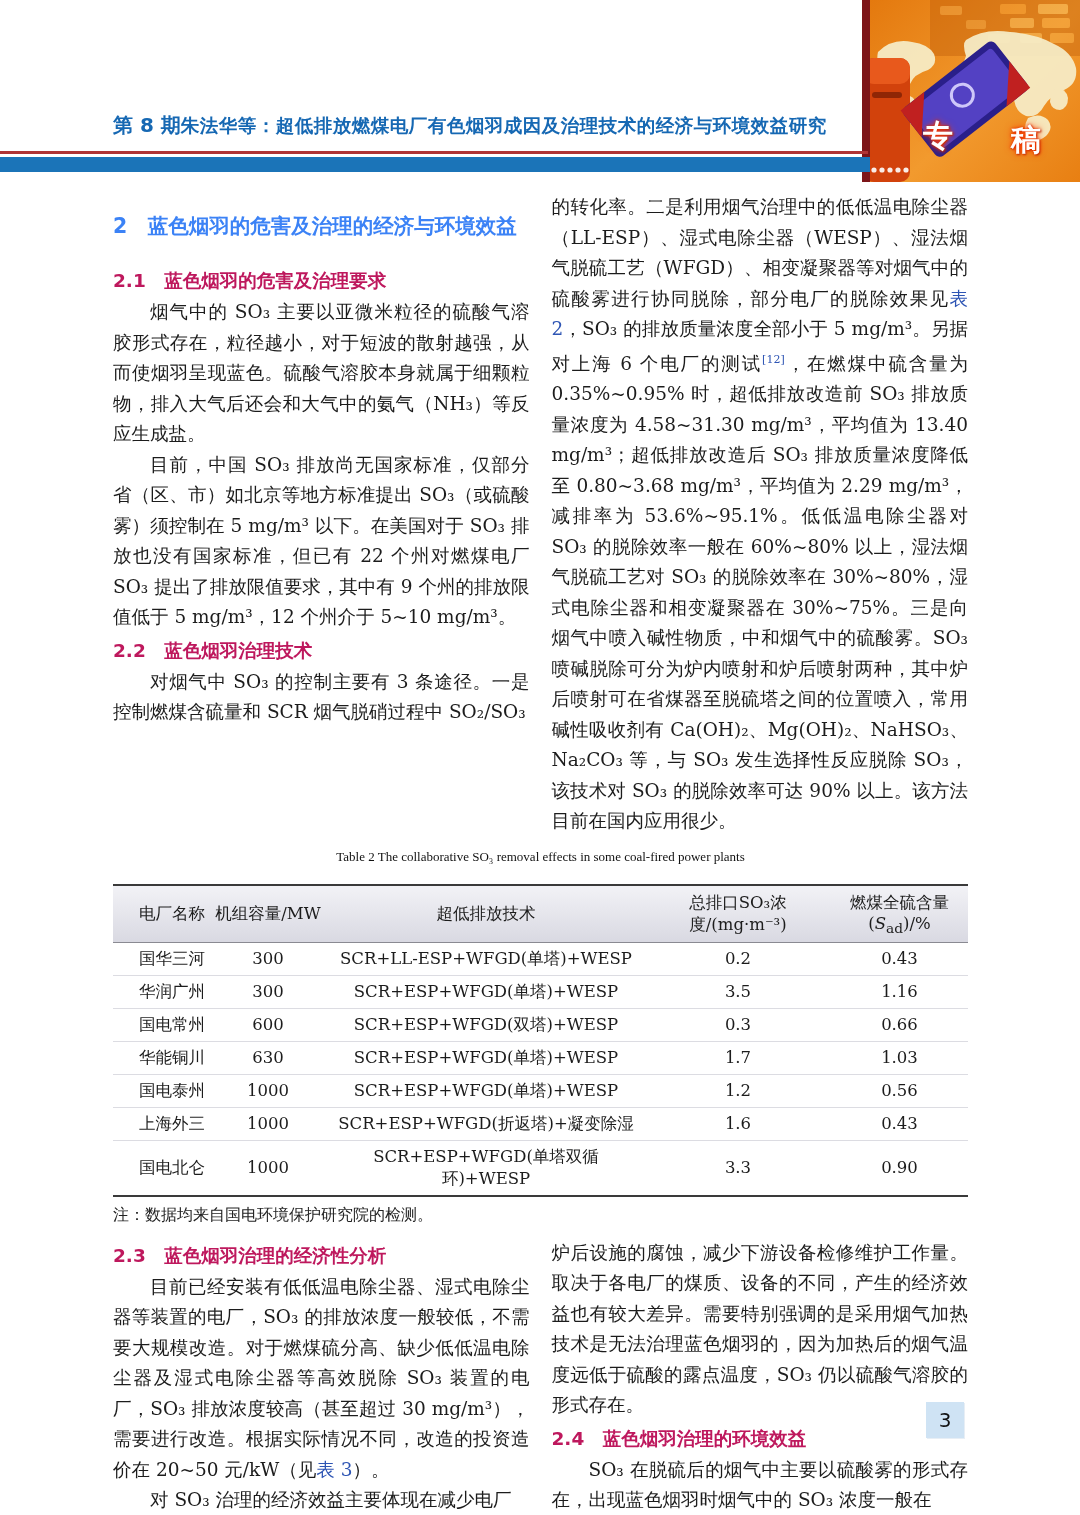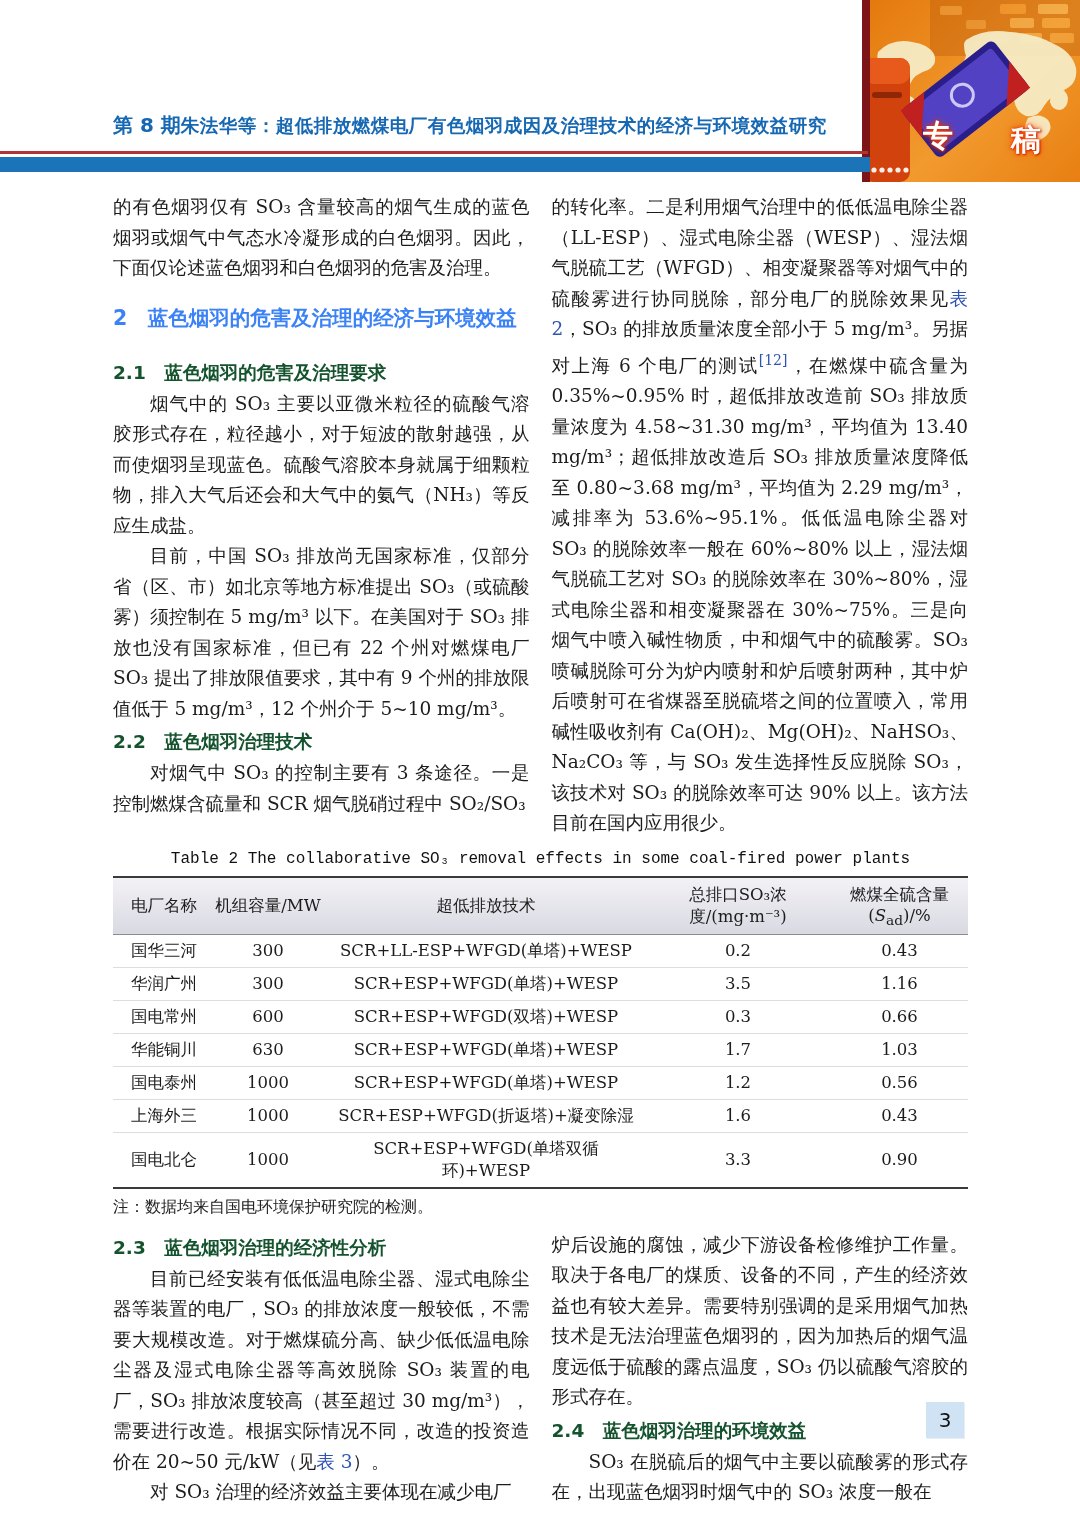--- a/index.html
+++ b/index.html
@@ -45,49 +45,49 @@
   .col p { margin:0; }
   .col p.indent { text-indent:2em; }
 
   .h-sec {
     font-family:"DejaVu Sans","Liberation Sans",sans-serif;
     font-size:20.5px; font-weight:bold; color:#3b82f6;
     margin:20px 0 28px 0; line-height:28px; text-align:left;
   }
   .h-sub {
     font-family:"DejaVu Sans","Liberation Sans",sans-serif;
-    font-size:18.5px; font-weight:bold; color:#14532d;
+    font-size:18.5px; font-weight:bold; color:#be185d;
     margin:5px 0 3px 0; line-height:26px; text-align:left;
   }
   .ref-link { color:#2e55b4; cursor:pointer; }
-  sup.cite { font-size:14px; color:#2e55b4; cursor:pointer; }
+  sup.cite { font-size:11px; color:#2e55b4; cursor:pointer; }
 
   
   .table-block { margin-top:8px; }
   .cap-cn {
     text-align:center; font-family:"DejaVu Sans","Liberation Sans",sans-serif;
     font-weight:bold; font-size:17px; line-height:24px; color:#111;
   }
   .cap-en {
-    text-align:center; font-family:Liberation Mono, monospace;
-    font-size:16px; line-height:24px; color:#111; margin-bottom:5px;
+    text-align:center; font-family:Liberation Serif, serif;
+    font-size:13px; line-height:24px; color:#111; margin-bottom:15px;
   }
   table.tbl {
     width:100%; border-collapse:collapse; table-layout:fixed;
     border-top:2.5px solid #3a3a3a; border-bottom:2.5px solid #3a3a3a;
     font-size:16.5px;
   }
   table.tbl thead th {
     background:linear-gradient(#f2f2f6,#d9d9e2);
     border-bottom:1.5px solid #8a8a92;
     font-weight:normal; padding:6px 4px; text-align:center;
   }
   table.tbl td { padding:5px 4px; text-align:center; border-bottom:1px solid #dcdce2; }
   table.tbl tr:last-child td { border-bottom:none; }
-  table.tbl th.left, table.tbl td.left { text-align:center; padding-left:10px; }
+  table.tbl th.left, table.tbl td.left { text-align:right; padding-left:10px; }
   .tbl .var { font-style:italic; }
   .tbl-note { font-size:16px; line-height:22px; margin-top:7px; color:#222; }
 
   .grid-bottom { margin-top:12px; }
 
   
   .page-num {
     position:absolute; top:1402px; left:926px; width:38px; height:36px;
     background:#cfe3f4; color:#111; font-size:20px;
     font-family:"DejaVu Sans","Liberation Sans",sans-serif;
@@ -153,21 +153,20 @@
     <span class="issue">第 8 期</span>
     <span class="title">朱法华等：超低排放燃煤电厂有色烟羽成因及治理技术的经济与环境效益研究</span>
   </div>
   <div class="rule-red"></div>
   <div class="rule-blue"></div>
 
   <div class="content">
 
     <div class="cols">
       <div class="col">
-        <p>的有色烟羽仅有 SO₃ 含量较高的烟气生成的蓝色烟羽或烟气中气态水冷凝形成的白色烟羽。因此，下面仅论述蓝色烟羽和白色烟羽的危害及治理。</p>
         <div class="h-sec">2　蓝色烟羽的危害及治理的经济与环境效益</div>
         <div class="h-sub">2.1　蓝色烟羽的危害及治理要求</div>
         <p class="indent">烟气中的 SO₃ 主要以亚微米粒径的硫酸气溶胶形式存在，粒径越小，对于短波的散射越强，从而使烟羽呈现蓝色。硫酸气溶胶本身就属于细颗粒物，排入大气后还会和大气中的氨气（NH₃）等反应生成盐。</p>
         <p class="indent">目前，中国 SO₃ 排放尚无国家标准，仅部分省（区、市）如北京等地方标准提出 SO₃（或硫酸雾）须控制在 5 mg/m³ 以下。在美国对于 SO₃ 排放也没有国家标准，但已有 22 个州对燃煤电厂 SO₃ 提出了排放限值要求，其中有 9 个州的排放限值低于 5 mg/m³，12 个州介于 5~10 mg/m³。</p>
         <div class="h-sub">2.2　蓝色烟羽治理技术</div>
         <p class="indent">对烟气中 SO₃ 的控制主要有 3 条途径。一是控制燃煤含硫量和 SCR 烟气脱硝过程中 SO₂/SO₃</p>
       </div>
 
       <div class="col">
         <p><span>的转化率。二是利用烟气治理中的低低温电除尘器（LL-ESP）、湿式电除尘器（WESP）、湿法烟气脱硫工艺（WFGD）、相变凝聚器等对烟气中的硫酸雾进行协同脱除，部分电厂的脱除效果见</span><span class="ref-link">表 2</span><span>，SO₃ 的排放质量浓度全部小于 5 mg/m³。另据对上海 6 个电厂的测试</span><sup class="cite">[12]</sup><span>，在燃煤中硫含量为 0.35%~0.95% 时，超低排放改造前 SO₃ 排放质量浓度为 4.58~31.30 mg/m³，平均值为 13.40 mg/m³；超低排放改造后 SO₃ 排放质量浓度降低至 0.80~3.68 mg/m³，平均值为 2.29 mg/m³，减排率为 53.6%~95.1%。低低温电除尘器对 SO₃ 的脱除效率一般在 60%~80% 以上，湿法烟气脱硫工艺对 SO₃ 的脱除效率在 30%~80%，湿式电除尘器和相变凝聚器在 30%~75%。三是向烟气中喷入碱性物质，中和烟气中的硫酸雾。SO₃ 喷碱脱除可分为炉内喷射和炉后喷射两种，其中炉后喷射可在省煤器至脱硫塔之间的位置喷入，常用碱性吸收剂有 Ca(OH)₂、Mg(OH)₂、NaHSO₃、Na₂CO₃ 等，与 SO₃ 发生选择性反应脱除 SO₃，该技术对 SO₃ 的脱除效率可达 90% 以上。该方法目前在国内应用很少。</span></p>

